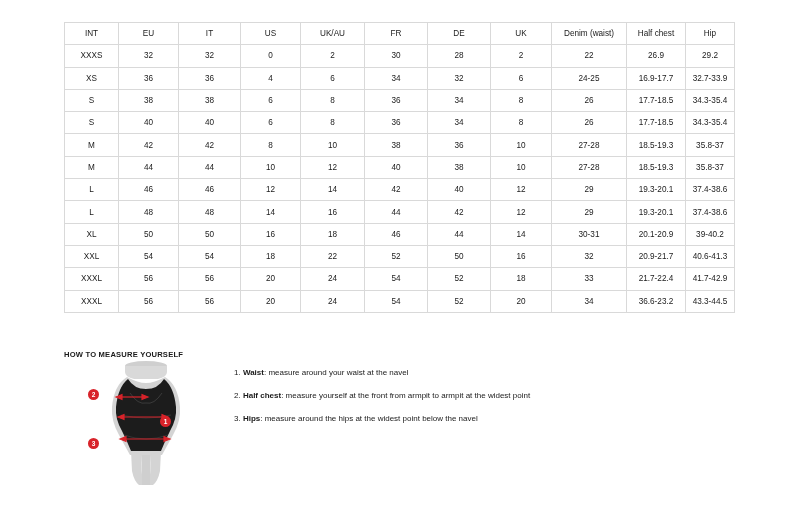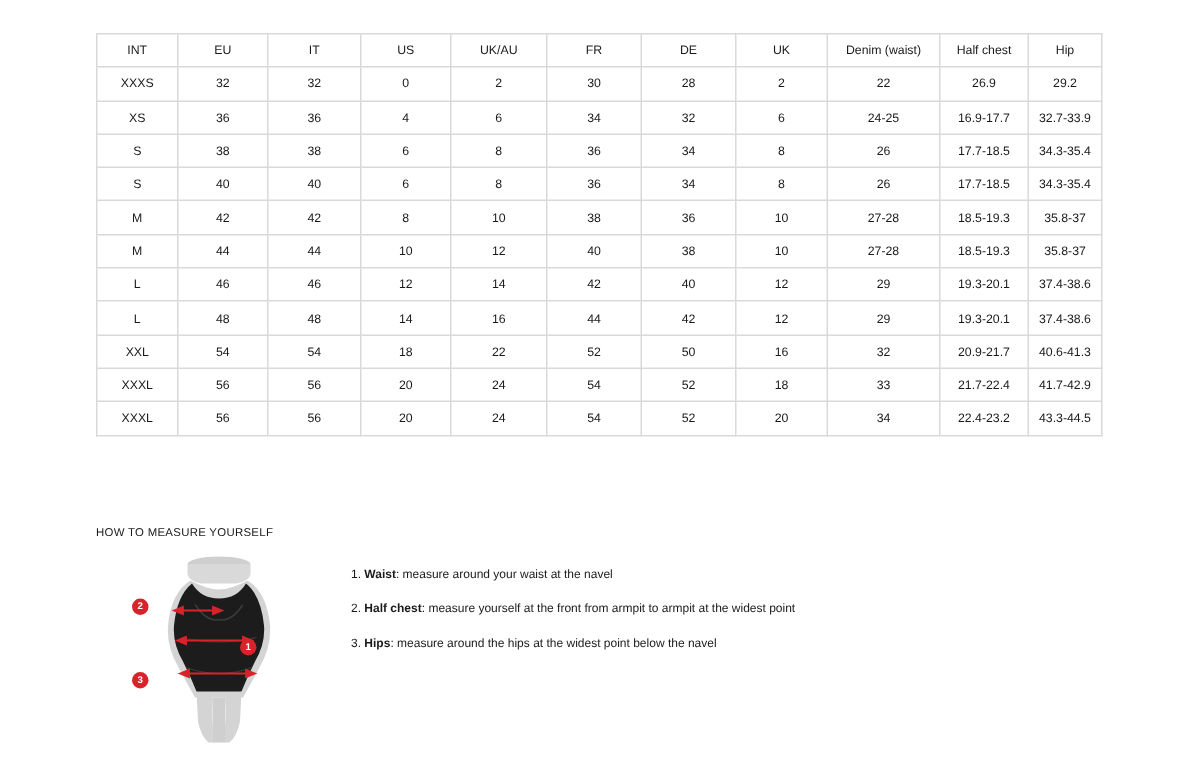--- a/index.html
+++ b/index.html
@@ -63,24 +63,23 @@
 
   
   .measure-section {
     position: absolute;
     left: 64px;
     top: 350px;
     width: 680px;
   }
   .measure-title {
     font-size: 7.6px;
-    font-weight: normal;
+    font-weight: bold;
     letter-spacing: 0.2px;
     color: #1a1a1a;
-    margin-bottom: 10px;
   }
   .measure-body {
     position: relative;
     display: flex;
     align-items: flex-start;
   }
   .figure {
     position: relative;
     width: 120px;
     height: 130px;
@@ -258,20 +257,33 @@
           <td>14</td>
           <td>16</td>
           <td>44</td>
           <td>42</td>
           <td>12</td>
           <td>29</td>
           <td>19.3-20.1</td>
           <td>37.4-38.6</td>
         </tr>
         <tr>
+          <td>XL</td>
+          <td>50</td>
+          <td>50</td>
+          <td>16</td>
+          <td>18</td>
+          <td>46</td>
+          <td>44</td>
+          <td>14</td>
+          <td>30-31</td>
+          <td>20.1-20.9</td>
+          <td>39-40.2</td>
+        </tr>
+        <tr>
           <td>XXL</td>
           <td>54</td>
           <td>54</td>
           <td>18</td>
           <td>22</td>
           <td>52</td>
           <td>50</td>
           <td>16</td>
           <td>32</td>
           <td>20.9-21.7</td>
@@ -293,21 +305,21 @@
         <tr>
           <td>XXXL</td>
           <td>56</td>
           <td>56</td>
           <td>20</td>
           <td>24</td>
           <td>54</td>
           <td>52</td>
           <td>20</td>
           <td>34</td>
-          <td>22.4-23.2</td>
+          <td>36.6-23.2</td>
           <td>43.3-44.5</td>
         </tr>
       </tbody>
     </table>
   </div>
 
   <div class="measure-section">
     <div class="measure-title">HOW TO MEASURE YOURSELF</div>
 
     <div class="measure-body">

